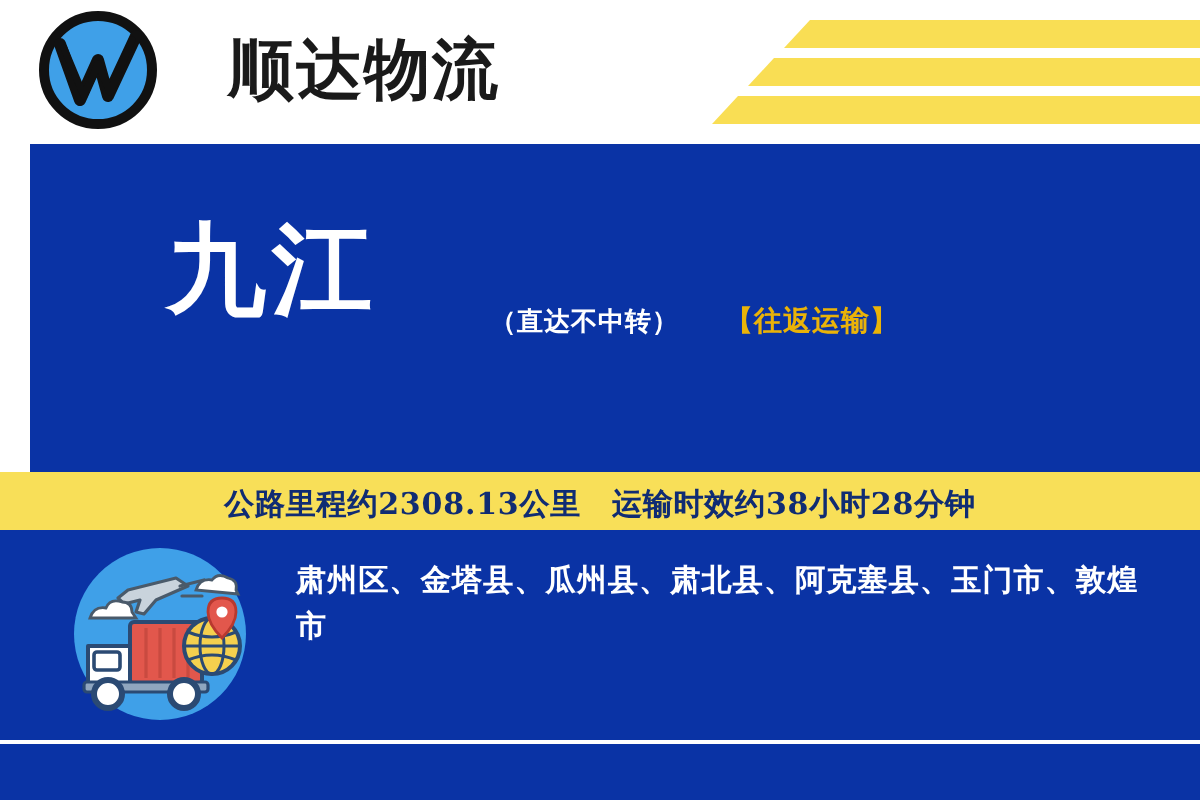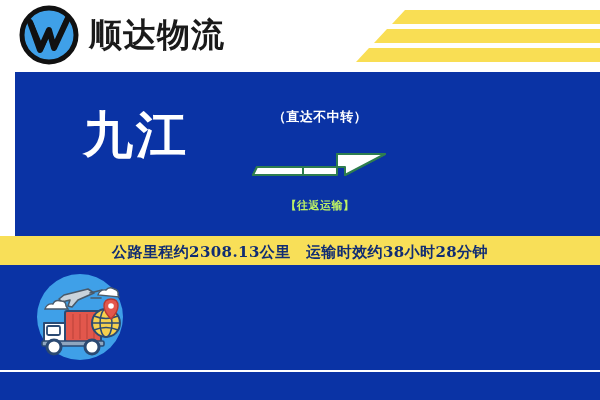--- a/index.html
+++ b/index.html
@@ -23,20 +23,21 @@
     position: absolute;
     left: 0; top: 0;
     width: 600px; height: 72px;
     background: #ffffff;
   }
   #logo-block {
     position: absolute;
     left: 18px; top: 4px;
     display: flex;
     align-items: center;
+    gap: 25px;
   }
   #logo-mark {
     width: 62px; height: 62px;
     flex: 0 0 62px;
   }
   #logo-text-block {
     margin-left: 9px;
     display: flex;
     flex-direction: column;
     justify-content: center;
@@ -91,43 +92,44 @@
     white-space: nowrap;
   }
   #city-origin { left: 68px; }
   #city-dest   { left: 390px; }
 
   #route-center {
     position: absolute;
     left: 230px; top: 36px;
     width: 150px; height: 105px;
     display: flex;
-    flex-direction: column;
+    flex-direction: row;
     align-items: center;
     justify-content: space-between;
   }
   #route-note-top {
     font-family: "DejaVu Sans", sans-serif;
     font-size: 13px;
     font-weight: bold;
     color: #ffffff;
     white-space: nowrap;
     letter-spacing: 0.5px;
   }
   #arrow-wrap {
     width: 150px; height: 40px;
     display: block;
   }
   #route-note-bottom {
     font-family: "DejaVu Sans", sans-serif;
-    font-size: 11px;
-    font-weight: bold;
-    color: #bef264;
+    font-size: 14px;
+    font-weight: bold;
+    color: #eab308;
     white-space: nowrap;
     letter-spacing: 0.5px;
+    margin-left: 23px;
   }
 
   
   #info-bar {
     position: absolute;
     left: 0; top: 236px;
     width: 600px; height: 32px;
     background: #F8DF58;
     display: flex;
     align-items: center;
@@ -263,18 +265,19 @@
         <ellipse cx="78" cy="52" rx="6" ry="14"></ellipse>
         <line x1="64" y1="52" x2="92" y2="52"></line>
         <path d="M66 45 q12 5 24 0"></path>
         <path d="M66 59 q12-5 24 0"></path>
       </g>
 
       <path d="M83 28 q7 0 7 7 q0 6 -7 13 q-7 -7 -7 -13 q0 -7 7 -7 Z" fill="#E2574C" stroke="#B8392F" stroke-width="1.4"></path>
       <circle cx="83" cy="35" r="2.8" fill="#FFFFFF"></circle>
     </svg>
 
+    <div id="dest-text">肃州区、金塔县、瓜州县、肃北县、阿克塞县、玉门市、敦煌市</div>
   </div>
 
   <div id="divider"></div>
   <div id="footer-band"></div>
 
 </div>
 
 </body></html>

